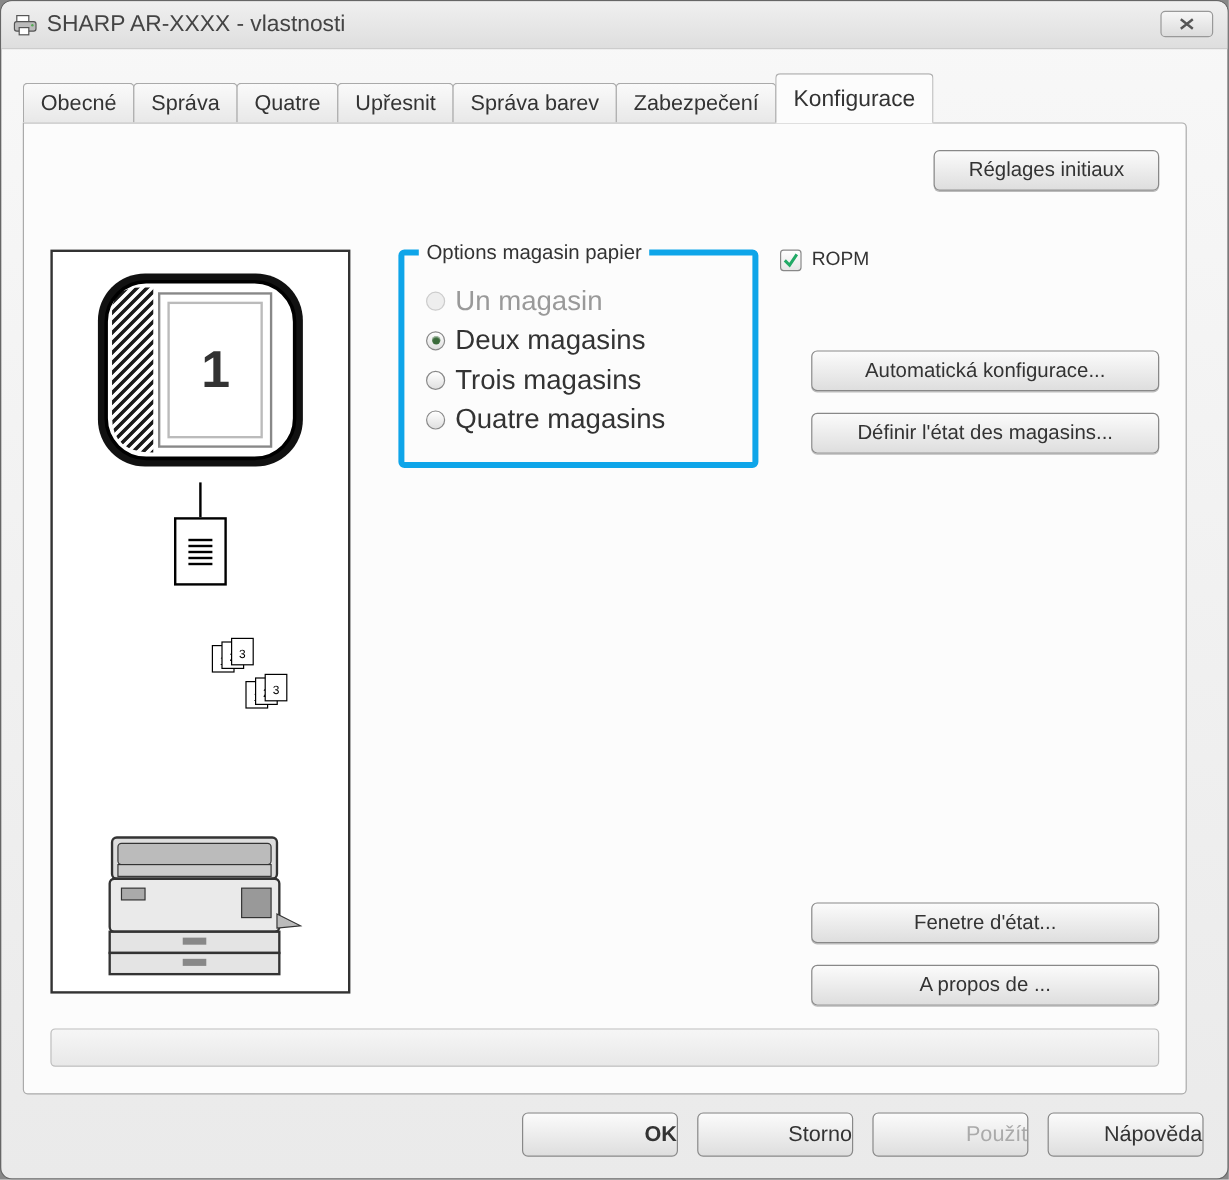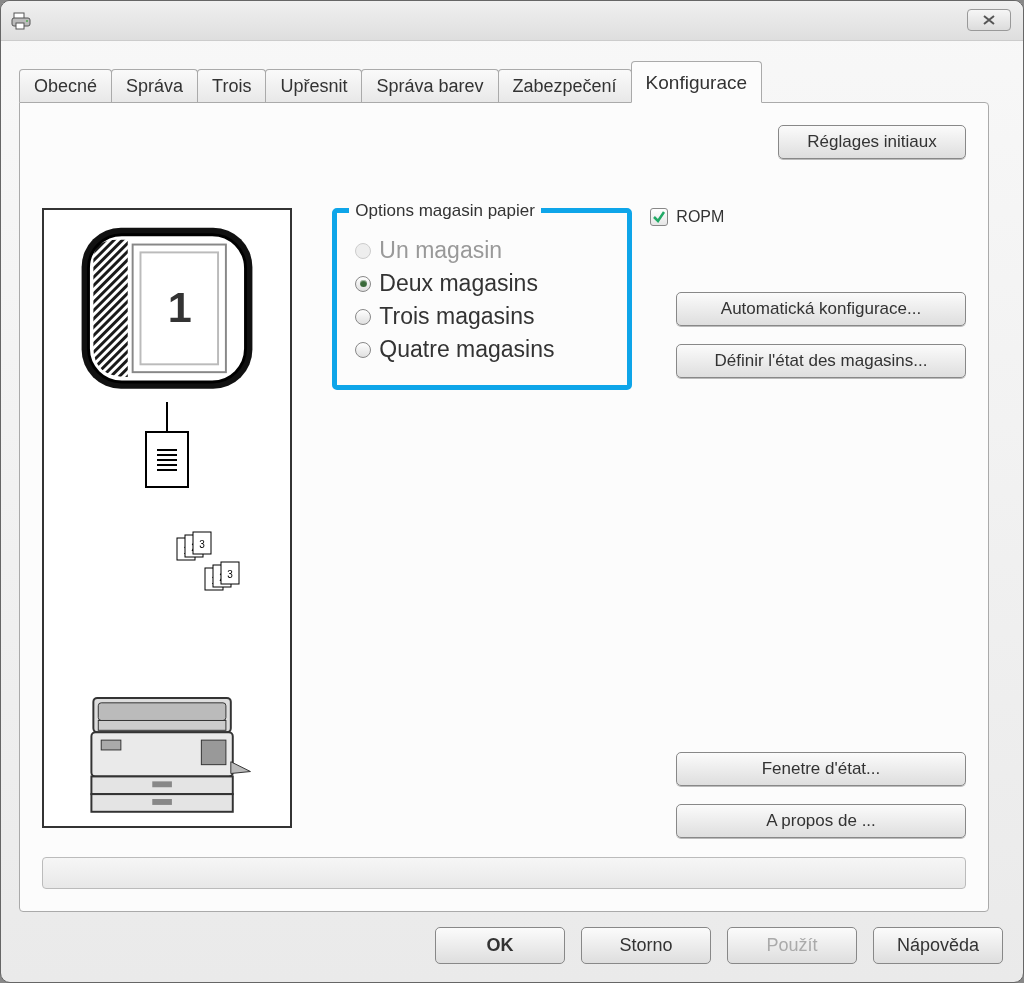--- a/index.html
+++ b/index.html
@@ -236,53 +236,54 @@
     gap: 16px;
   }
   .dlg-btn {
     border: 1px solid #888;
     background: linear-gradient(to bottom, #fbfbfb, #dedede);
     border-radius: 5px;
     padding: 7px 0;
     font-size: 18px;
     color: #333;
     width: 130px;
-    text-align:center;
+    text-align:right;
     cursor: pointer;
   }
   .dlg-btn.disabled { color:#aaa; }
   .dlg-btn.ok { font-weight: 600; }
 </style>
 </head>
 <body>
 
 <div class="window">
 
   <div class="titlebar">
     <span class="titlebar-icon">
       <svg viewBox="0 0 20 20">
         <rect x="3" y="2" width="10" height="6" fill="#fff" stroke="#555"></rect>
         <rect x="1" y="7" width="18" height="8" rx="2" fill="#bbb" stroke="#555"></rect>
         <rect x="5" y="12" width="8" height="6" fill="#fff" stroke="#555"></rect>
         <circle cx="16" cy="10" r="1" fill="#5a5"></circle>
       </svg>
     </span>
+    <span class="titlebar-text">SHARP AR-XXXX - vlastnosti</span>
     <div class="close-btn">
       <svg width="16" height="12" viewBox="0 0 16 12">
         <path d="M3 2 L13 10 M13 2 L3 10" stroke="#555" stroke-width="2" fill="none"></path>
       </svg>
     </div>
   </div>
 
   <div class="body">
 
     <div class="tabs">
       <div class="tab"><span>Obecné</span></div>
       <div class="tab"><span>Správa</span></div>
-      <div class="tab"><span>Trois</span></div>
+      <div class="tab"><span>Quatre</span></div>
       <div class="tab"><span>Upřesnit</span></div>
       <div class="tab"><span>Správa barev</span></div>
       <div class="tab"><span>Zabezpečení</span></div>
       <div class="tab active"><span>Konfigurace</span></div>
     </div>
 
     <div class="tab-panel">
 
       <div class="std-btn top-right-btn" style="position:absolute; right:22px; top:22px; width:188px;">
         <span>Réglages initiaux</span>

